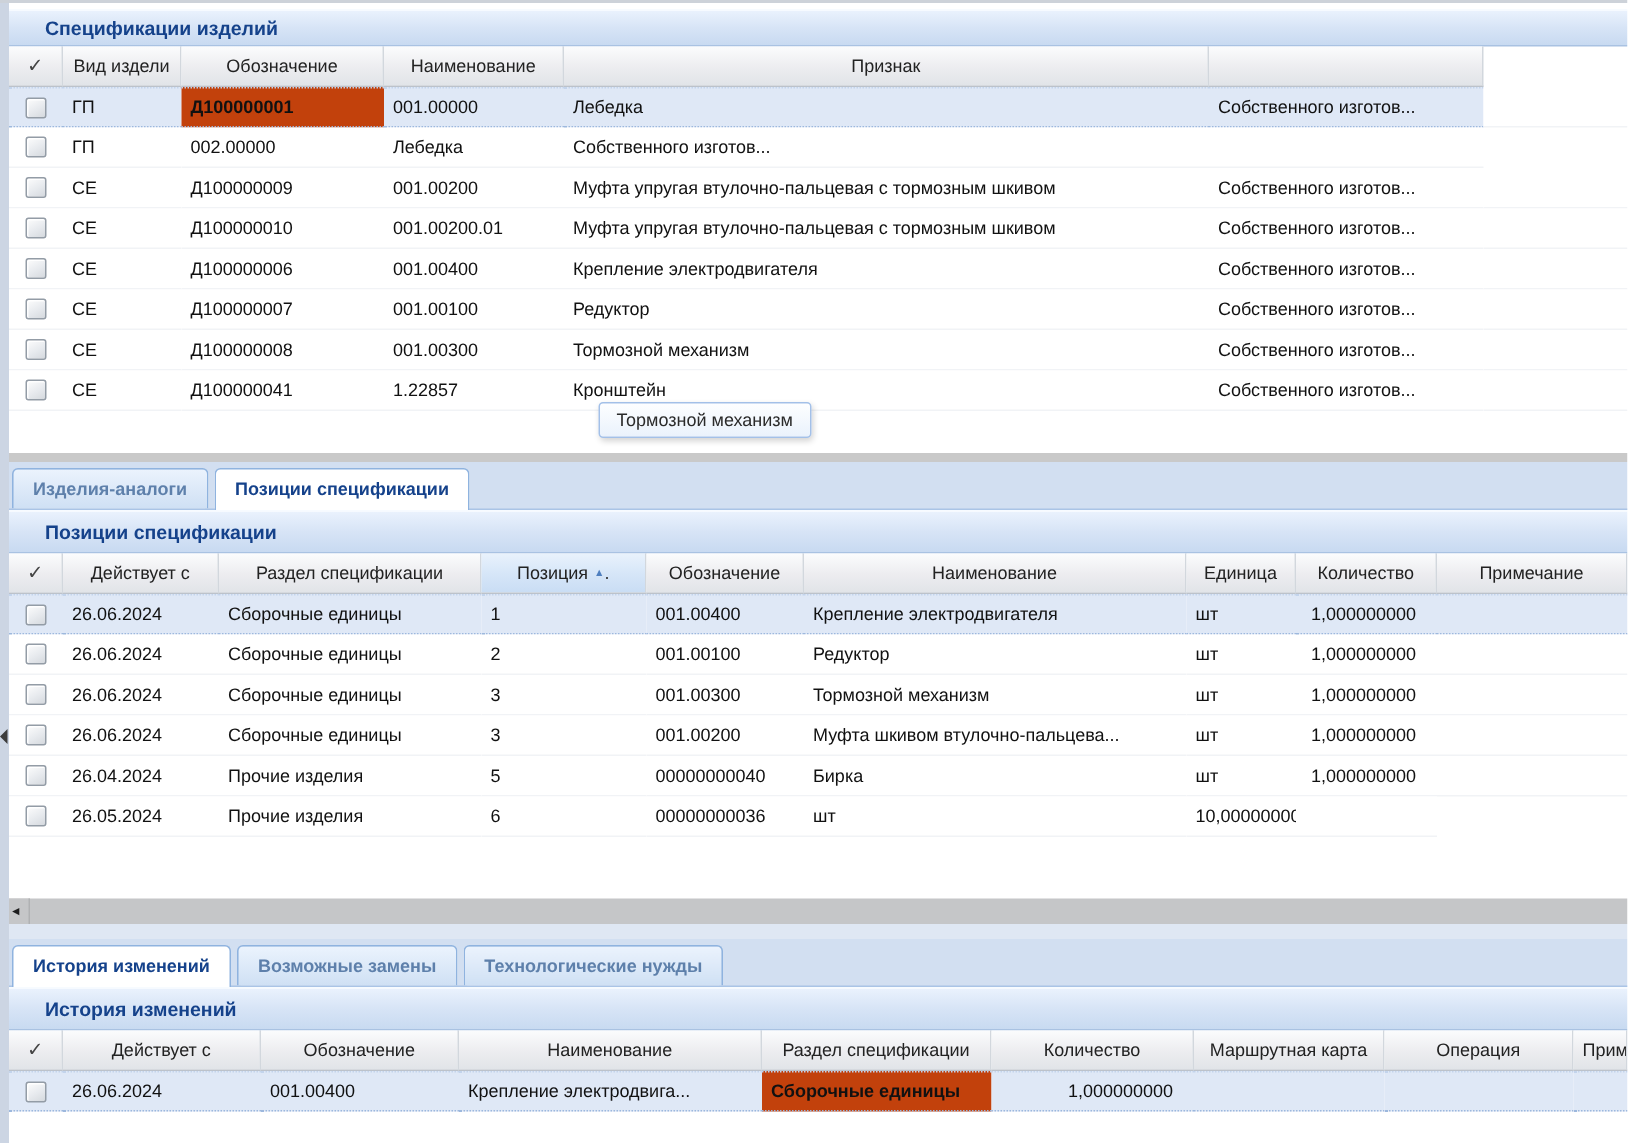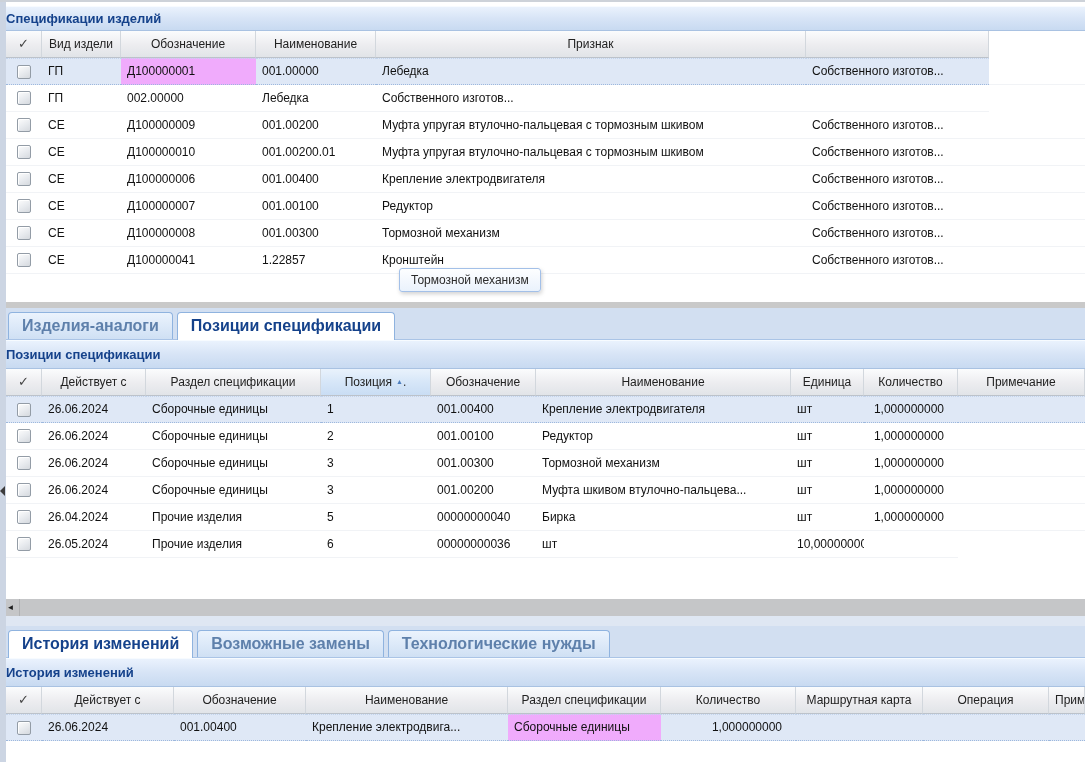--- a/index.html
+++ b/index.html
@@ -13,33 +13,33 @@
   .leftstrip{position:absolute;left:0;top:2px;width:6px;height:760px;background:#ccd5e3;z-index:5;}
   .splitter-arrow{position:absolute;left:0px;top:484px;width:0;height:0;
     border-top:5px solid transparent;border-bottom:5px solid transparent;border-right:5px solid #3c3c3c;}
   .content{margin-left:6px;}
 
   
   .ptitle{
     background:linear-gradient(#eaf2fd 0%,#d7e4f6 50%,#c8daf1 100%);
     border-top:1px solid #f7fbff;border-bottom:1px solid #a9c2e2;
     color:#15428b;font-weight:bold;font-size:13px;
-    padding-left:0;box-sizing:border-box;
+    padding-left:24px;box-sizing:border-box;
   }
   .ptitle.small{height:25px;line-height:24px;}
   .ptitle.tall{height:29px;line-height:28px;}
 
   
   .tabstrip{height:32px;background:#d2dff1;border-bottom:1px solid #aac4e6;
     padding-left:2px;box-sizing:border-box;display:flex;align-items:flex-end;}
   .tab{
     height:26px;line-height:26px;padding:0 13px;margin-right:4px;
     border:1px solid #8fb3df;border-bottom:none;border-radius:4px 4px 0 0;
     background:linear-gradient(#ebf3fd,#cfe0f4);
-    color:#5e80ab;font-weight:bold;font-size:16px;white-space:nowrap;
+    color:#5e80ab;font-weight:bold;font-size:12px;white-space:nowrap;
   }
   .tab.active{background:#ffffff;color:#15428b;height:27px;margin-bottom:-1px;}
 
   
   .ghead,.grow{display:grid;}
   #top-grid .ghead,#top-grid .grow{grid-template-columns:36px 79px 135px 120px 430px 183px 1fr;}
   #mid-grid .ghead,#mid-grid .grow{grid-template-columns:36px 104px 175px 110px 105px 255px 73px 94px 1fr;}
   #bot-grid .ghead,#bot-grid .grow{grid-template-columns:36px 132px 132px 202px 153px 135px 127px 126px 1fr;}
 
   .hcell{
@@ -57,21 +57,21 @@
 
   .gcell{
     height:27px;line-height:27px;box-sizing:border-box;
     padding:0 6px;white-space:nowrap;overflow:hidden;
     font-size:12px;color:#111;border-bottom:1px solid #f1f3f6;
     background:#ffffff;
   }
   .gcell.checkcol{display:flex;align-items:center;justify-content:center;padding:0;}
   .rowsel .gcell{background:#dfe8f6;border-bottom:1px dotted #9db8dd;border-top:1px dotted #c3d4ec;line-height:25px;}
   .rowsel .gcell.fillcell{background:#ffffff;border-bottom:1px solid #f1f3f6;border-top:none;}
-  .gcell.cellsel{background:#f0abfc;}
+  .gcell.cellsel{background:#c2410c;font-weight:bold;}
   .gcell.num{padding-right:14px;}
   .checkbox{
     display:inline-block;width:12px;height:12px;border:1px solid #939ca6;border-radius:2px;
     background:linear-gradient(150deg,#fdfdfd 0%,#e7eaee 55%,#d5d9de 100%);
     box-shadow:inset 1px 1px 0 rgba(255,255,255,.9);
   }
 
   .whitefill{background:#ffffff;}
   .graybar{height:6px;background:#c9c9c9;margin-left:-6px;width:1085px;}
   .hscroll{height:17px;background:#c5c6c8;margin-left:-4px;width:1083px;display:flex;align-items:center;}

